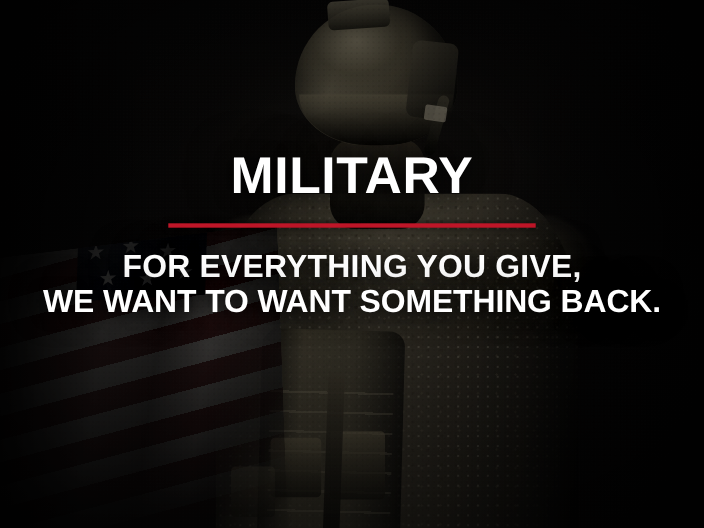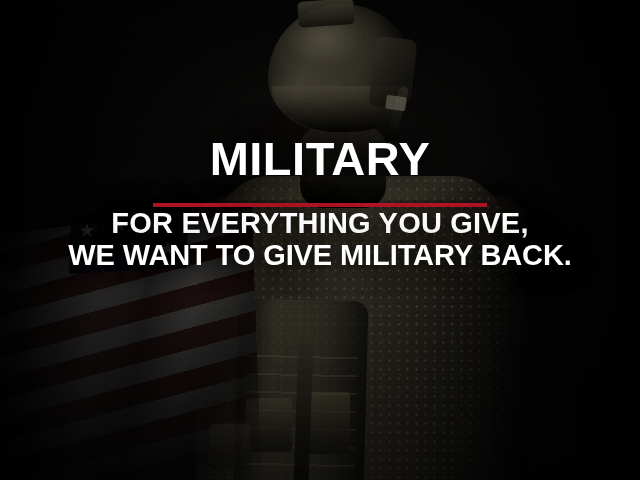--- a/index.html
+++ b/index.html
@@ -248,20 +248,21 @@
   .headline .l2 { letter-spacing:0px; }
 
   .divider {
     width:334px; height:4px;
     margin:17px 0 0 0;
     background:#c0182a;
     box-shadow:0 0 6px rgba(0,0,0,0.55);
   }
 
   .subhead {
+    margin-top:20px;
     color:#ffffff;
     font-family:"Liberation Sans Narrow","Liberation Sans", sans-serif;
     font-weight:700;
     font-size:29px;
     line-height:32px;
     letter-spacing:0.2px;
     text-shadow:0 2px 14px rgba(0,0,0,0.85), 0 0 30px rgba(0,0,0,0.55);
     white-space:nowrap;
   }
   .subhead .s2 { letter-spacing:-0.1px; }
@@ -316,17 +317,17 @@
   <div class="content">
 
     <div class="headline">
       <div class="l1">MILITARY</div>
     </div>
 
     <div class="divider"></div>
 
     <div class="subhead">
       <div class="s1">FOR EVERYTHING YOU GIVE,</div>
-      <div class="s2">WE WANT TO GIVE MILITARY BACK.</div>
+      <div class="s2">WE WANT TO WANT SOMETHING BACK.</div>
     </div>
 
   </div>
 </div>
 
 </body></html>

